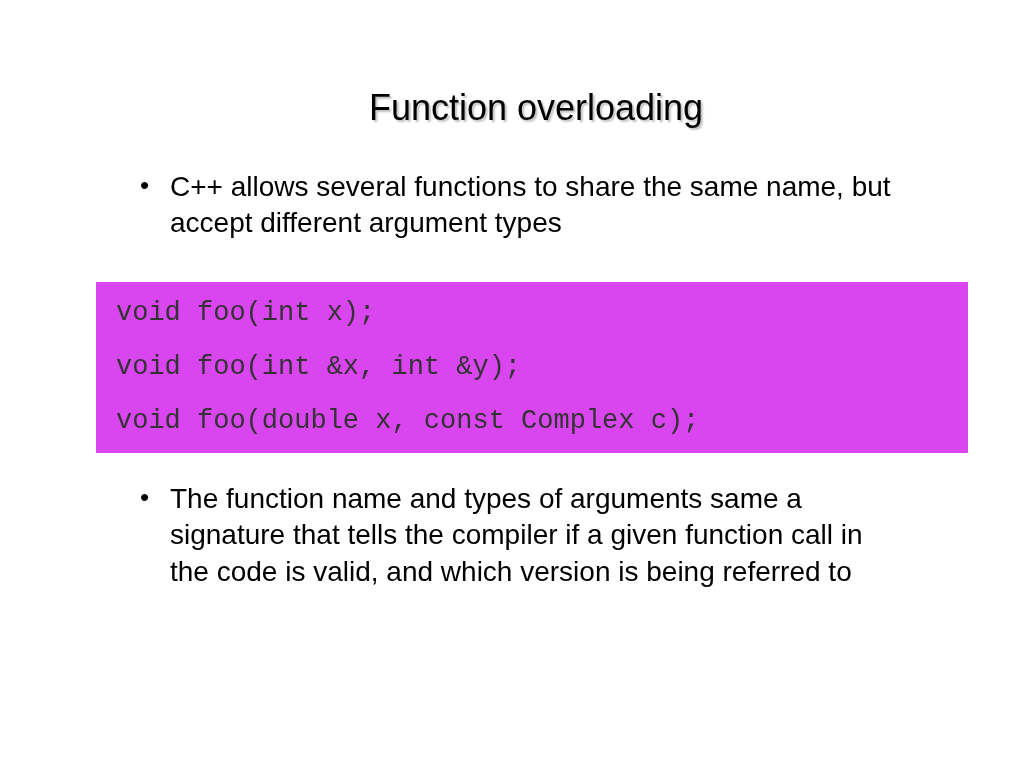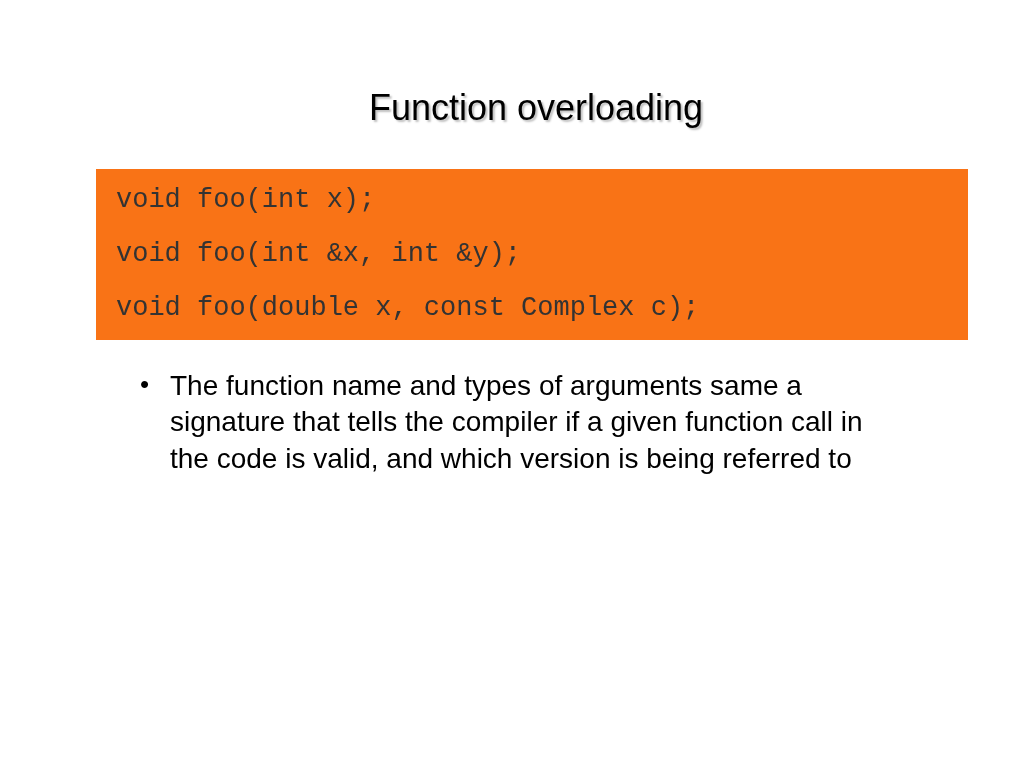--- a/index.html
+++ b/index.html
@@ -36,36 +36,39 @@
     padding-right: 80px;
   }
   .bullets li::before {
     content: "•";
     position: absolute;
     left: -30px;
     top: 0;
     font-size: 26px;
   }
   .code-block {
-    background: #f97316;
+    background: #d946ef;
     font-family: "Courier New", Courier, monospace;
     font-size: 27px;
     color: #333333;
     padding: 18px 20px 18px 20px;
     margin: 40px 20px 28px 12px;
     line-height: 1.0;
     white-space: pre;
   }
 </style>
 </head>
 <body>
 
 <div class="slide">
   <h1 class="title">Function overloading</h1>
 
+  <ul class="bullets">
+    <li>C++ allows several functions to share the same name, but accept different argument types</li>
+  </ul>
 
   <div class="code-block">void foo(int x);
 
 void foo(int &amp;x, int &amp;y);
 
 void foo(double x, const Complex c);</div>
 
   <ul class="bullets">
     <li>The function name and types of arguments same a signature that tells the compiler if a given function call in the code is valid, and which version is being referred to</li>
   </ul>

